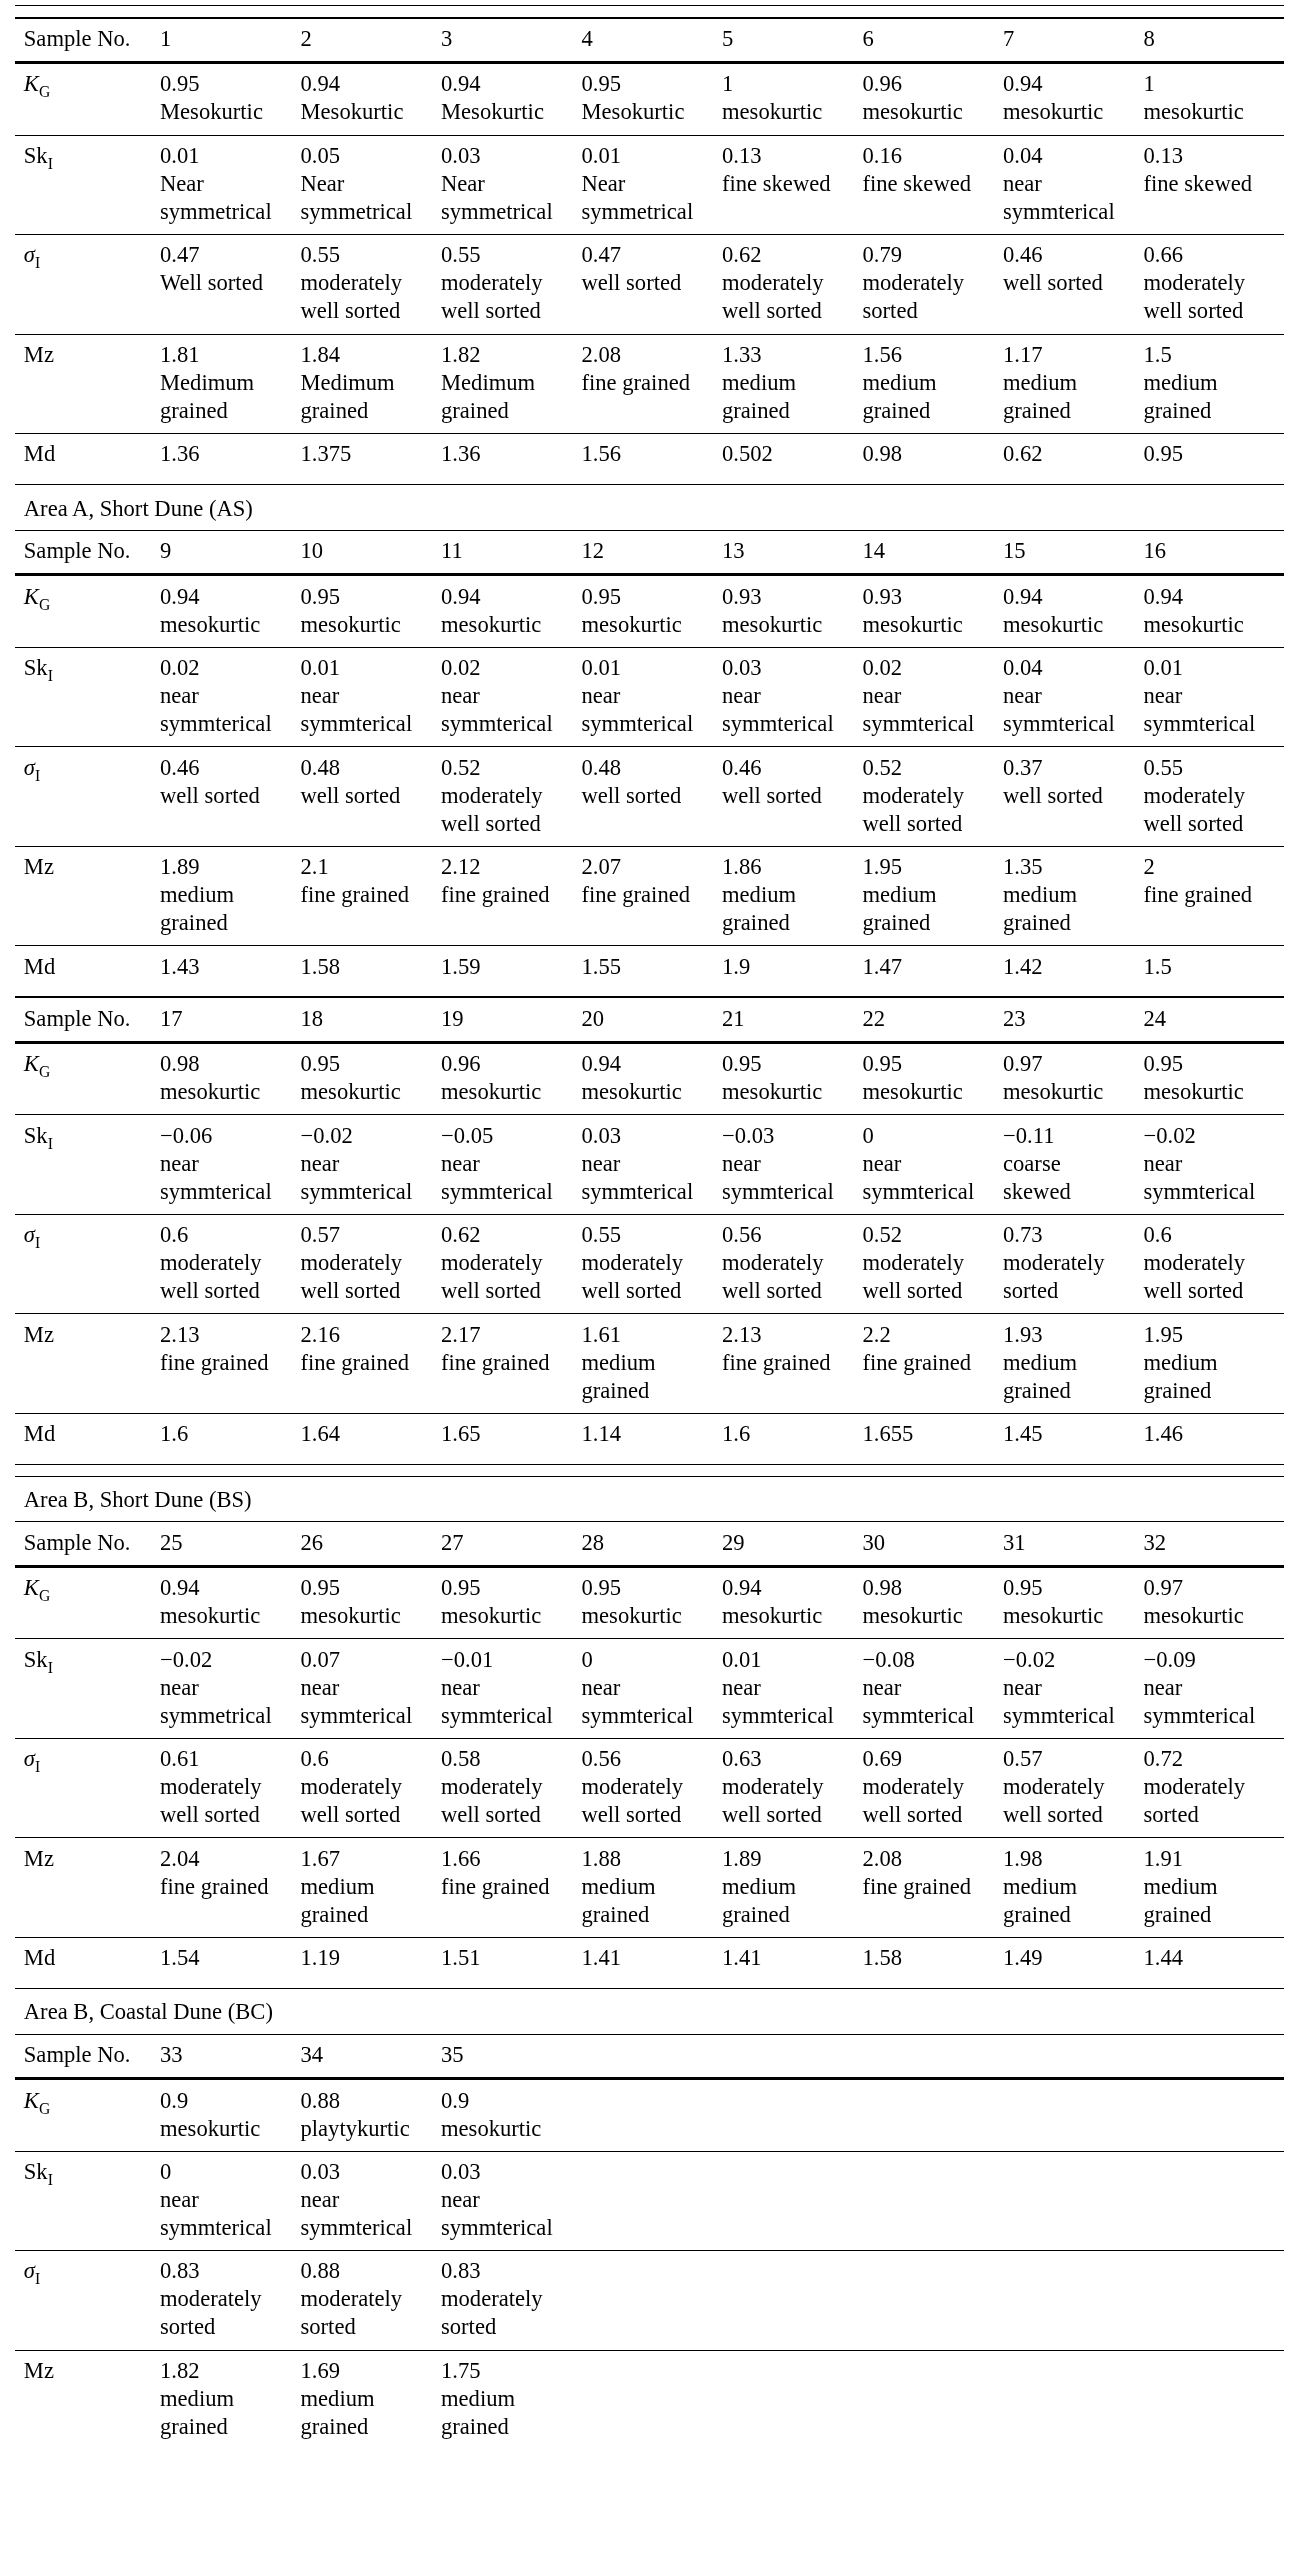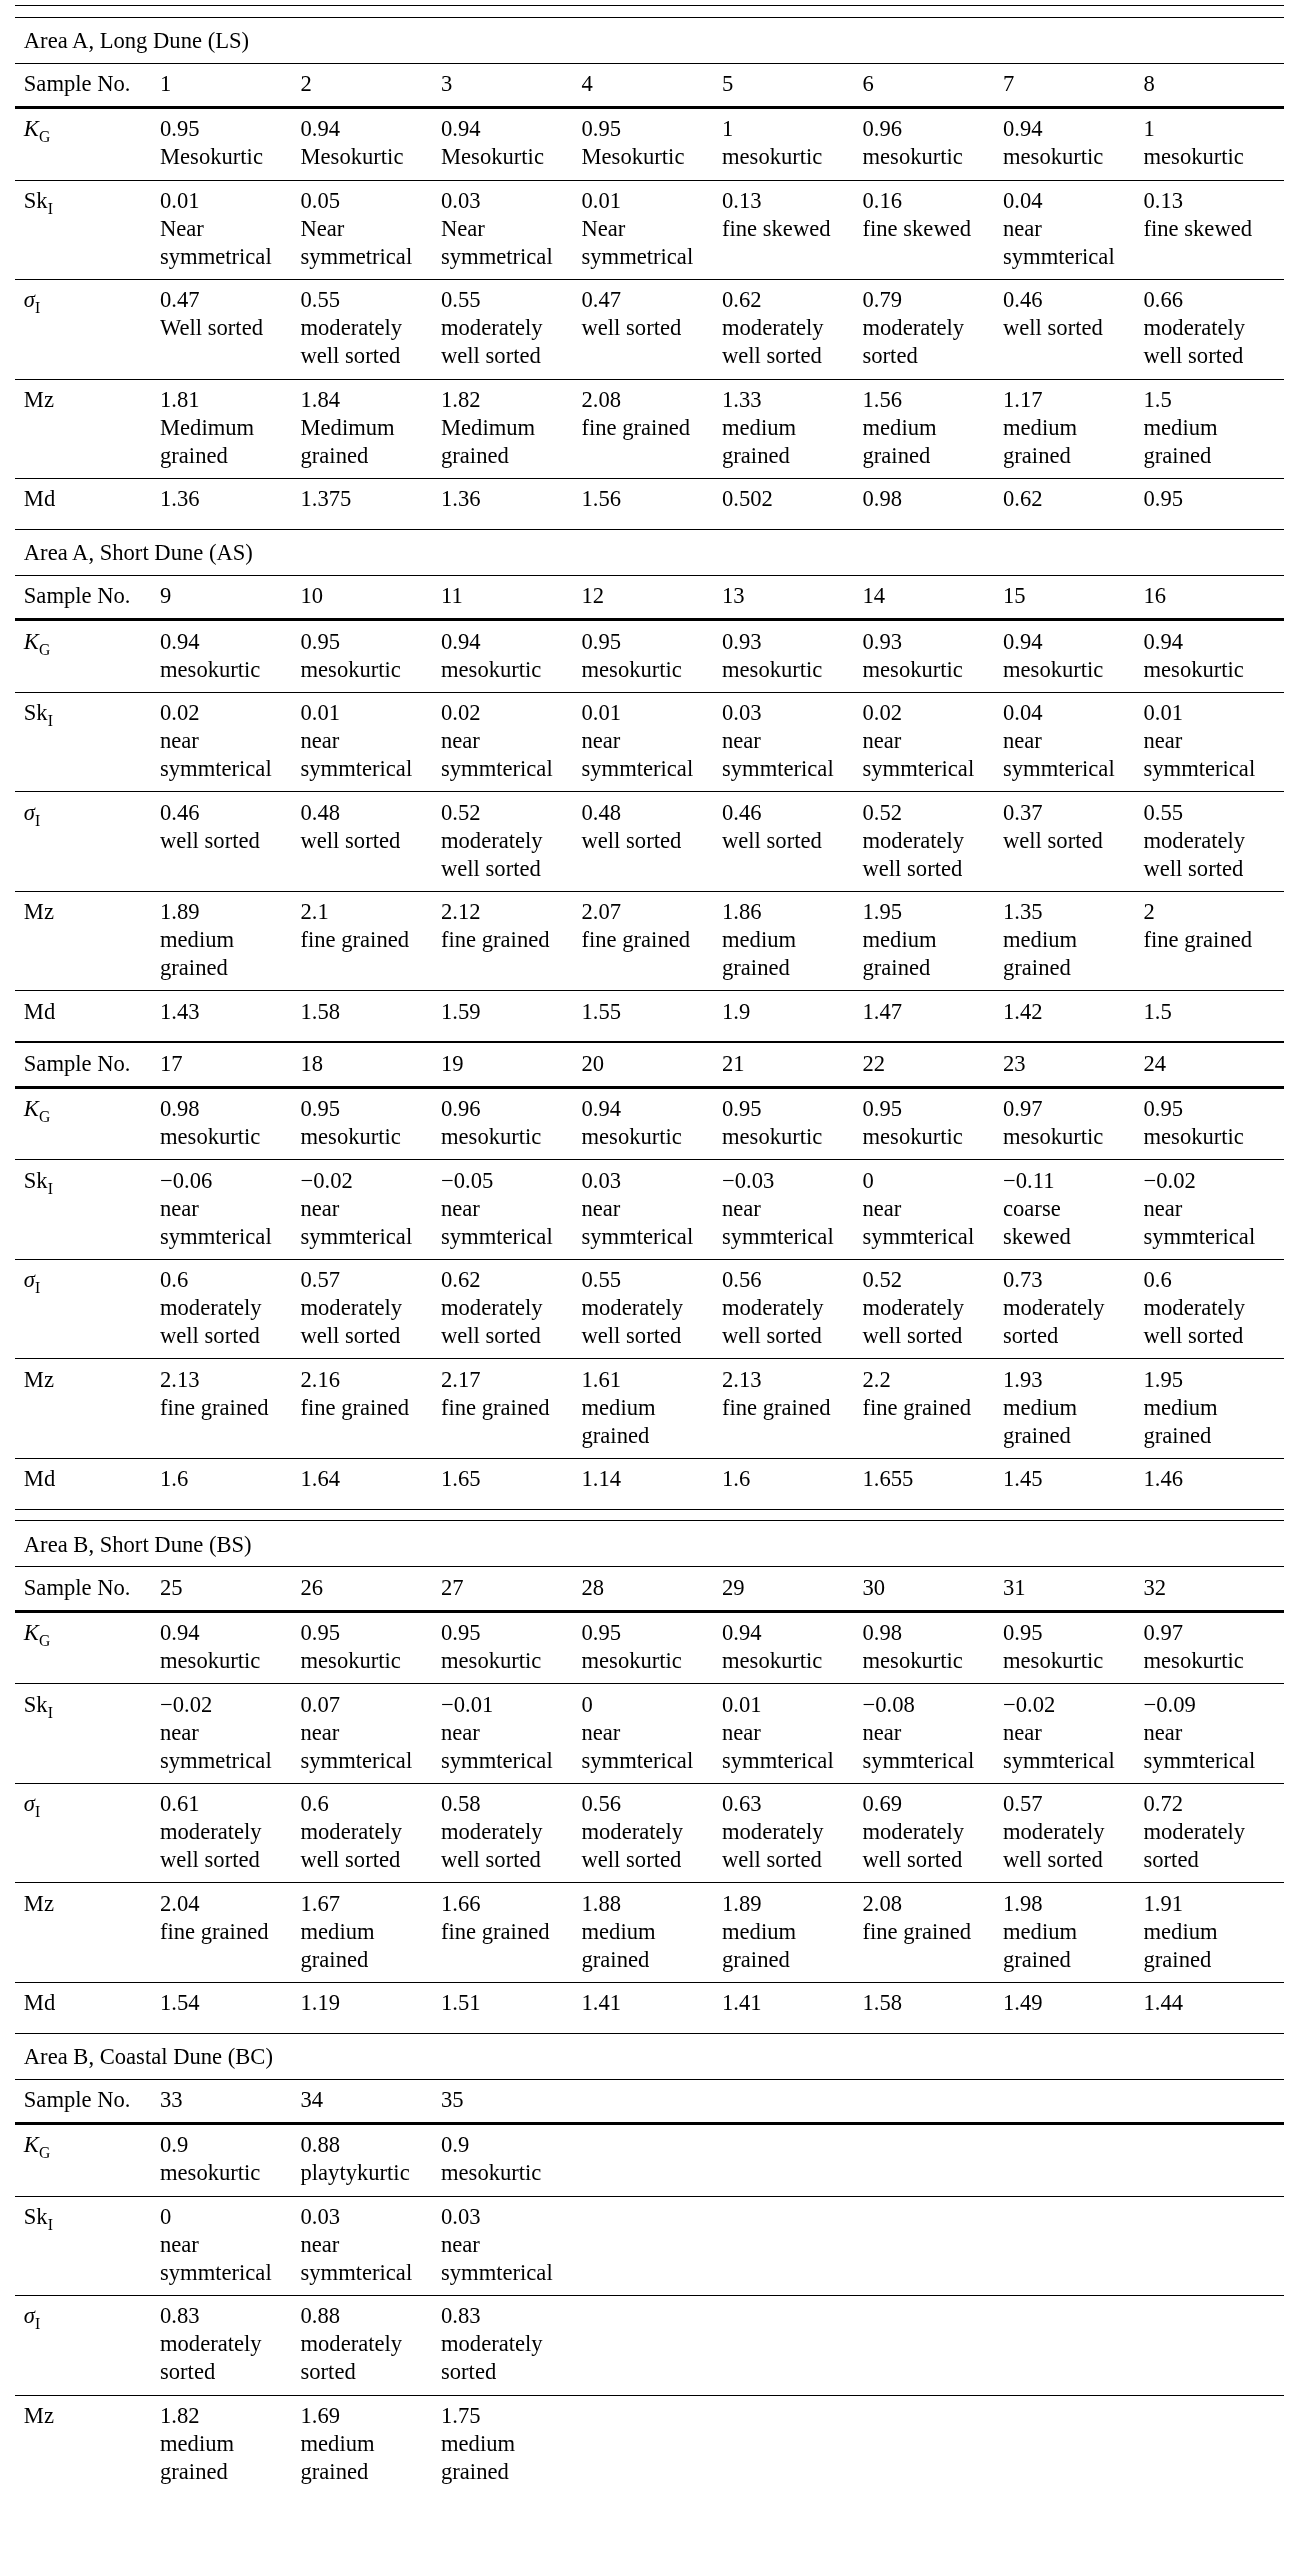--- a/index.html
+++ b/index.html
@@ -30,21 +30,20 @@
   .label-cell { padding-left: 8.8px; white-space: nowrap; }
   .row-label-kg .base, .row-label-sigma .base { font-style: italic; }
   .sub { font-size: 15.7px; }
   .val, .desc { line-height: 28px; }
 </style>
 </head>
 <body>
 
 <div class="wrap" id="table-root">
     <div class="rule-double"></div>
-    <div class="section-header">Area A, Long Dune (LS)</div>
     <div class="rule"></div>
     <div class="grid">
       <div class="cell label-cell">Sample No.</div>
       <div class="cell">1</div>
       <div class="cell">2</div>
       <div class="cell">3</div>
       <div class="cell">4</div>
       <div class="cell">5</div>
       <div class="cell">6</div>
       <div class="cell">7</div>

